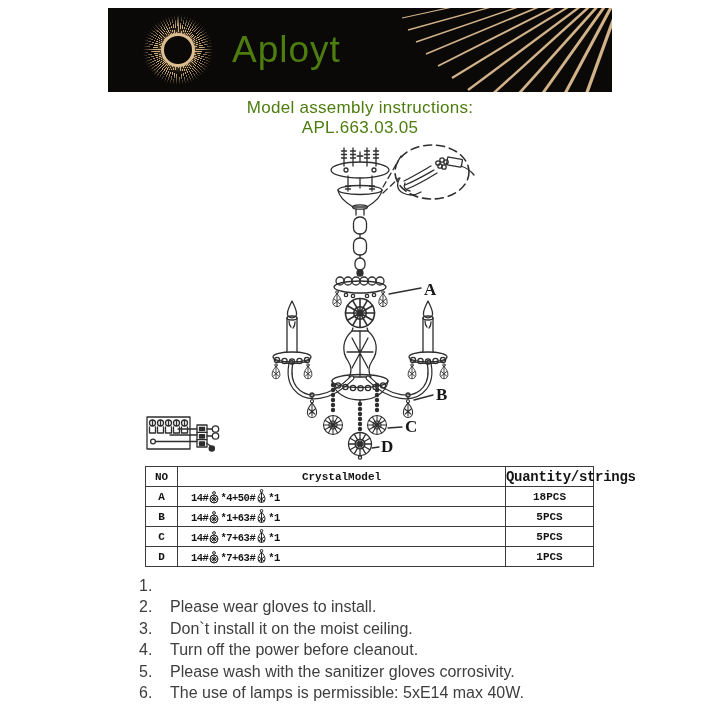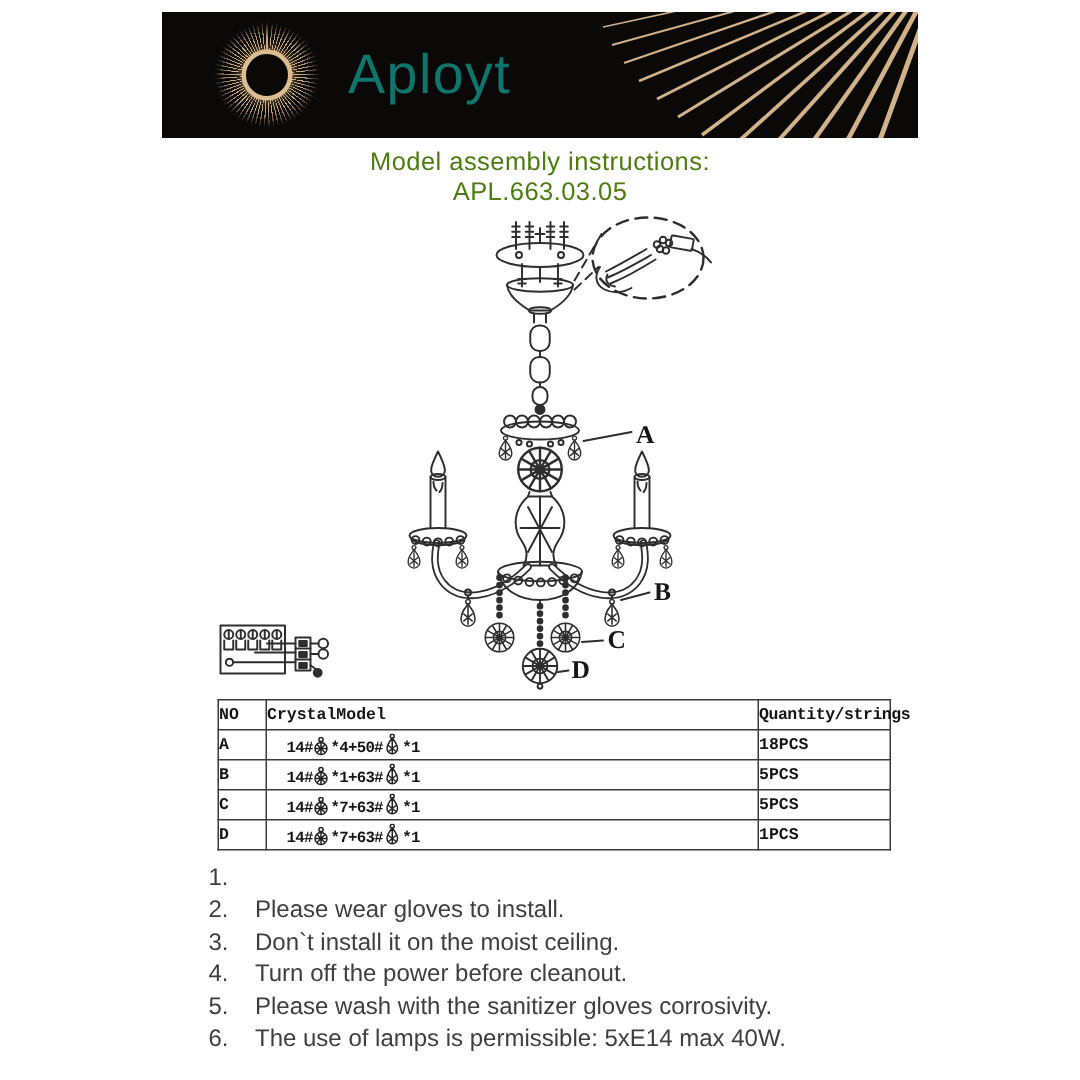--- a/index.html
+++ b/index.html
@@ -7,45 +7,45 @@
         font-family:"Liberation Sans",sans-serif;}
 
   
   .banner{position:absolute;left:108px;top:8px;width:504px;height:84px;background:#0b0908;overflow:hidden;}
   .starburst{position:absolute;left:34px;top:6px;width:72px;height:72px;border-radius:50%;
     background:repeating-conic-gradient(from 0deg,rgba(213,178,128,.95) 0deg 1.6deg,rgba(11,9,8,0) 1.6deg 5.2deg);
     -webkit-mask:radial-gradient(circle at 50% 50%,transparent 12px,#000 14px,#000 24px,transparent 35px);
     mask:radial-gradient(circle at 50% 50%,transparent 12px,#000 14px,#000 24px,transparent 35px);}
   .starburst-core{position:absolute;left:53px;top:25px;width:34px;height:34px;box-sizing:border-box;
     border-radius:50%;background:#0b0908;border:3px solid #dcbd90;box-shadow:0 0 7px 1px rgba(220,190,140,.55);}
-  .brand{position:absolute;left:124px;top:23px;font-size:37px;color:#0f766e;letter-spacing:1px;line-height:1;}
+  .brand{position:absolute;left:124px;top:23px;font-size:37px;color:#4d7c0f;letter-spacing:1px;line-height:1;}
   .rays{position:absolute;right:0;top:0;}
 
   
   .title,.model-no{position:absolute;left:0;width:720px;text-align:center;color:#4d7c0f;
     font-size:17px;letter-spacing:.3px;}
   .title{top:98px;}
   .model-no{top:118px;}
 
   
   .diagram{position:absolute;left:130px;top:135px;width:360px;height:330px;}
   .diagram .ln{fill:none;stroke:#2e2e2e;stroke-width:1.3;stroke-linecap:round;stroke-linejoin:round;}
   .diagram text{fill:#161616;stroke:none;font-family:"Liberation Serif",serif;font-weight:bold;font-size:17px;}
   .beads{stroke:#2e2e2e;stroke-width:4.4;stroke-dasharray:0.1 4.9;stroke-linecap:round;fill:none;}
   .arm-core{fill:none;stroke:#2e2e2e;stroke-width:5;stroke-linecap:round;}
   .arm-fill{fill:none;stroke:#ffffff;stroke-width:2.6;stroke-linecap:round;}
 
   
   .parts-table{position:absolute;left:145px;top:466px;width:448px;border-collapse:collapse;table-layout:fixed;
     font-family:"Liberation Mono",monospace;color:#141414;}
   .parts-table td,.parts-table th{border:1.6px solid #3b3b3b;height:19px;padding:0;font-weight:bold;
-    font-size:11px;text-align:left;vertical-align:middle;}
+    font-size:11px;text-align:center;vertical-align:middle;}
   .parts-table th.model-h{letter-spacing:0;}
   .model-h-inner{display:inline-flex;}
-  .parts-table th.qty-h{font-size:11px;letter-spacing:-0.3px;}
+  .parts-table th.qty-h{font-size:14px;letter-spacing:-0.3px;}
   .parts-table td.model-cell{text-align:left;padding-left:13px;font-size:10.5px;letter-spacing:-0.5px;}
   .crystal-icon{display:inline-block;vertical-align:-3px;margin:0 1px;}
 
   
   .instructions{position:absolute;left:139px;top:575px;font-size:16px;color:#3e3e3e;line-height:21.4px;}
   .ins{display:flex;}
   .ins .num{width:31px;flex:none;}
 </style>
 </head>
 <body>

